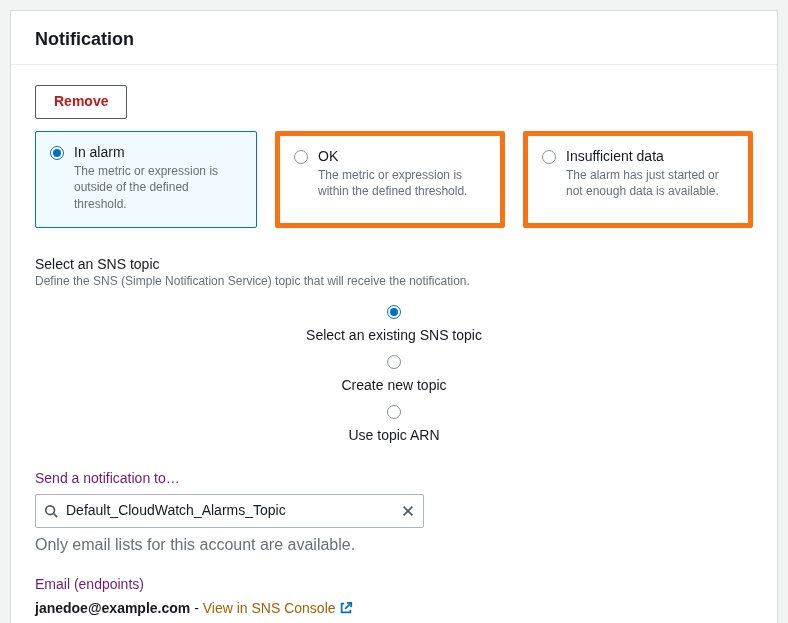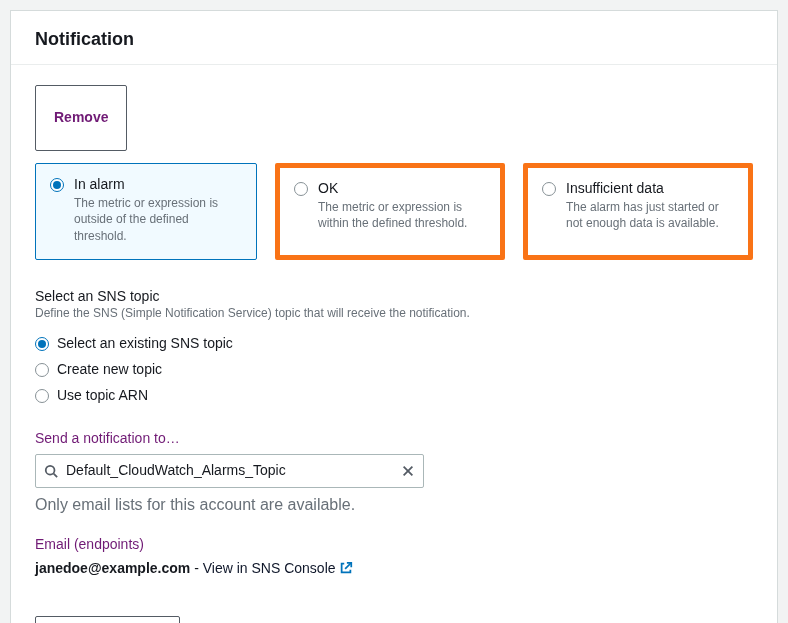--- a/index.html
+++ b/index.html
@@ -39,24 +39,24 @@
       margin-bottom: 2px;
     }
     .section-desc {
       font-size: 12px;
       color: #687078;
     }
     .btn {
       background: #fff;
       border: 1px solid #545b64;
       border-radius: 2px;
-      padding: 22px 18px;
+      padding: 6px 18px;
       font-size: 14px;
       font-weight: 700;
-      color: #701a75;
+      color: #b91c1c;
       cursor: pointer;
       line-height: 1.4;
     }
     .tiles {
       display: flex;
       gap: 18px;
       margin-bottom: 28px;
     }
     .tile {
       flex: 1;
@@ -107,23 +107,25 @@
       line-height: 1.4;
     }
     .section {
       margin-bottom: 22px;
     }
     .vradio-group {
       margin-top: 10px;
     }
     .vradio {
       display: flex;
+      align-items: center;
       gap: 8px;
       padding: 5px 0;
       cursor: pointer;
+      flex-direction: column;
     }
     .vradio-label {
       font-size: 14px;
       color: #16191f;
     }
     .field-label {
       font-size: 14px;
       color: #701a75;
       margin-bottom: 8px;
     }
@@ -168,21 +170,21 @@
       font-size: 16px;
       color: #687078;
       margin-top: 8px;
     }
     .email-line {
       font-size: 14px;
       margin-top: 8px;
     }
     .email-value { font-weight: 700; }
     .link {
-      color: #0f172a;
+      color: #a16207;
       text-decoration: none;
       cursor: pointer;
       margin-top: 15px;
     }
     .ext-icon {
       width: 14px;
       height: 14px;
       vertical-align: -2px;
       margin-left: 3px;
       color: #0073bb;

